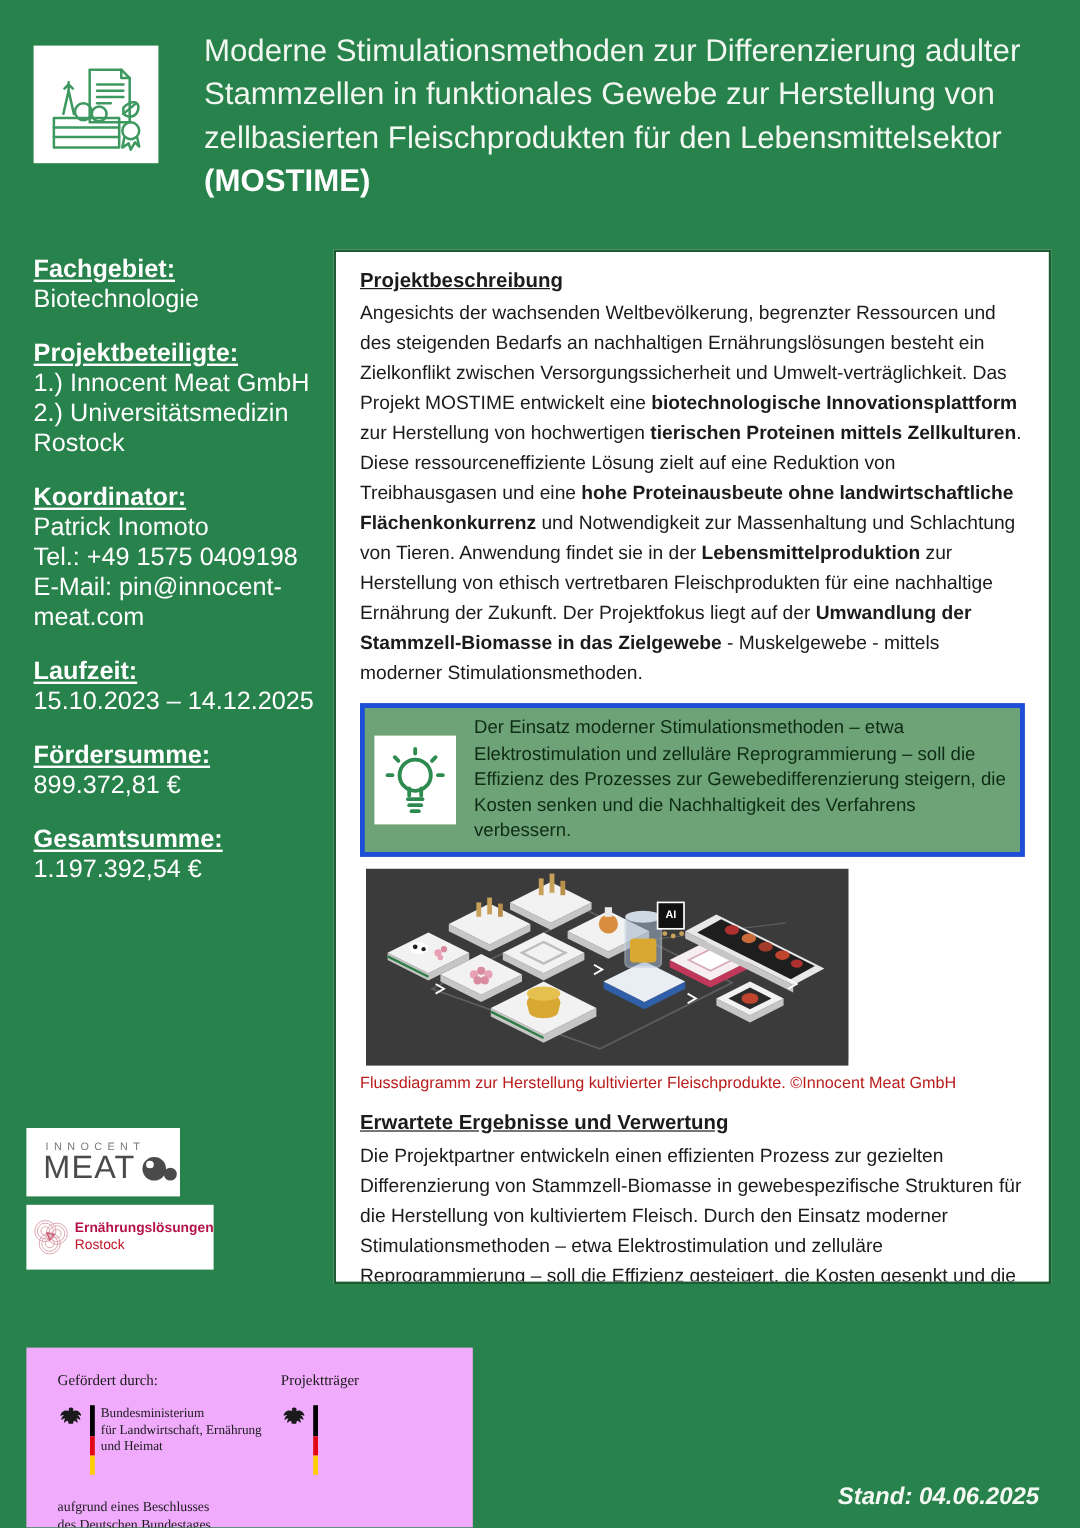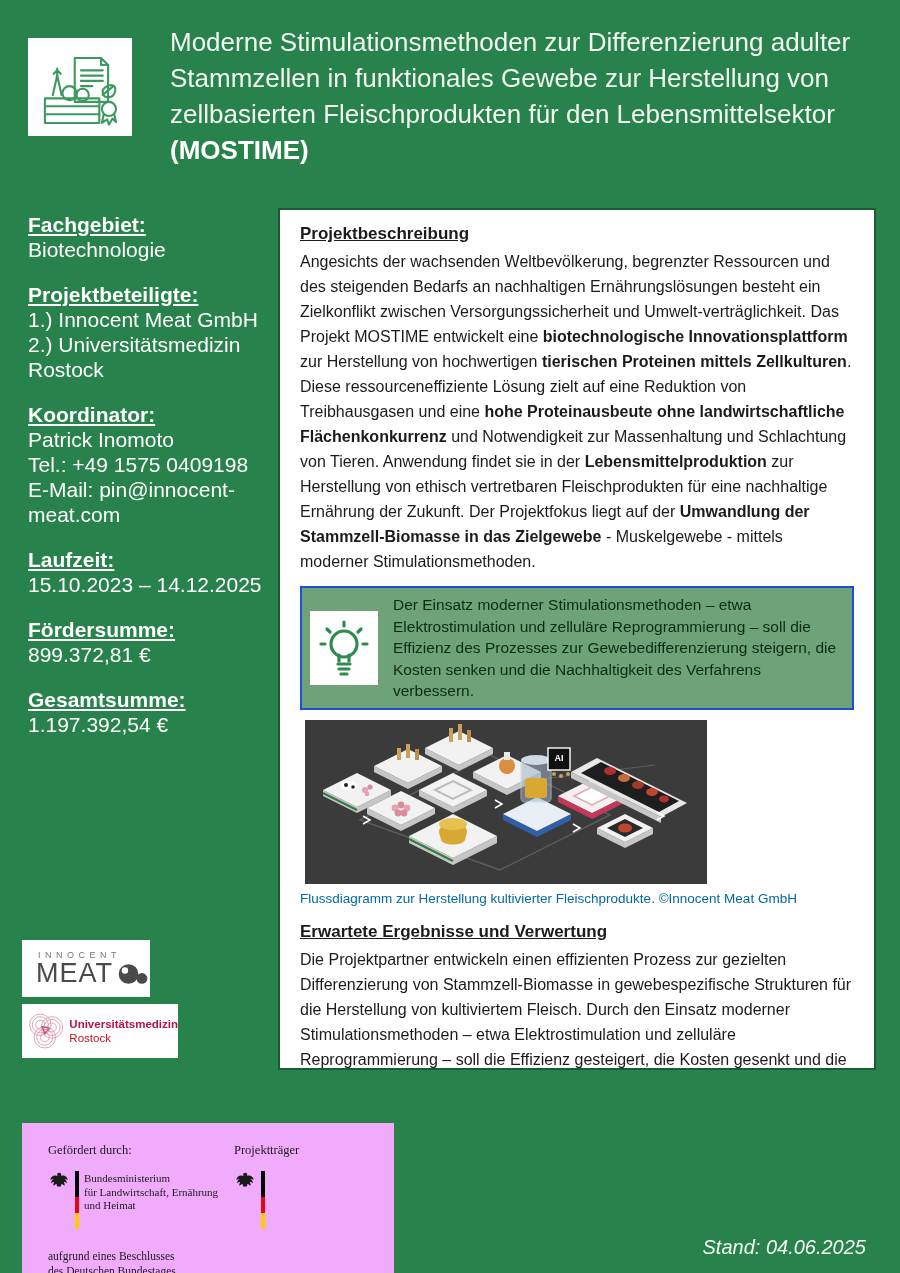--- a/index.html
+++ b/index.html
@@ -30,32 +30,32 @@
     position:absolute;left:278px;top:208px;width:598px;height:862px;
     background:#fff;border:2px solid #1C5C33;box-sizing:border-box;
     padding:14px 20px 18px;overflow:hidden;color:#1b1b1b;
   }
   .panel h2{font-size:17px;margin:0 0 5px;text-decoration:underline;font-weight:700}
   .panel p.body{font-size:16px;line-height:25px;margin:0}
   .panel p.body strong{font-weight:700}
   .h2-results{margin-top:16px !important}
   .callout{
     display:flex;align-items:center;gap:15px;
-    background:#6DA377;border:2px solid #1d4ed8;
+    background:#6DA377;border:4px solid #1d4ed8;
     margin-top:12px;padding:6px 10px 6px 8px;min-height:104px;box-sizing:border-box;
   }
   .callout-icon-box{
     width:68px;height:74px;background:#fff;flex:0 0 auto;
     display:flex;align-items:center;justify-content:center;
   }
   .callout-text{font-size:15.5px;line-height:21.5px;color:#0E2B14;margin:0}
   .figure{
     margin:10px 0 0 5px;width:402px;height:164px;background:#3B3B3B;
   }
-  .caption{font-size:13.5px;color:#0369a1;margin:7px 0 0}
+  .caption{font-size:13.5px;color:#b91c1c;margin:7px 0 0}
   
   .logo-box{position:absolute;background:#fff;box-sizing:border-box}
   .logo-innocent{
     left:22px;top:940px;width:128px;height:57px;
     display:flex;flex-direction:column;justify-content:center;padding-left:14px;
   }
   .im-top{font-size:9px;letter-spacing:4.5px;color:#787878;margin-left:2px}
   .im-row{display:flex;align-items:center;gap:3px}
   .im-name{font-size:27px;letter-spacing:1px;color:#4a4a4a;line-height:1;font-weight:400}
   .logo-umr{
@@ -76,21 +76,21 @@
   .flag{width:4px;display:flex;flex-direction:column;flex:0 0 auto}
   .flag i{display:block;width:4px}
   .flag .fb{height:26px;background:#000}
   .flag .fr{height:16px;background:#E30613}
   .flag .fg{height:16px;background:#FFCC00}
   .gov-text{font-size:11px;line-height:13.5px;padding-top:1px}
   .f-note{font-size:11.5px;line-height:14.5px;margin-top:20px}
   
   .stand{
     position:absolute;right:34px;bottom:14px;
-    font-style:italic;font-weight:400;font-size:20px;color:#F4F8F3;
+    font-style:italic;font-weight:700;font-size:20px;color:#F4F8F3;
   }
 </style>
 </head>
 <body>
 
 <div class="header-icon-box">
   <svg width="92" height="86" viewBox="0 0 104 98" fill="none" stroke="#3D9960" stroke-width="2.4" stroke-linecap="round" stroke-linejoin="round">
 
     <path d="M46 16 L76 16 L84 24 L84 66 L46 66 Z"></path>
     <path d="M76 16 L76 24 L84 24"></path>
@@ -323,21 +323,21 @@
       <circle cx="29" cy="18" r="5"></circle>
         <circle cx="29" cy="18" r="9"></circle>
         <circle cx="29" cy="18" r="12"></circle>
       <circle cx="21" cy="29" r="5"></circle>
         <circle cx="21" cy="29" r="9"></circle>
         <circle cx="21" cy="29" r="12"></circle>
     </g>
     <path d="M18 17 L26 19 L21 25 Z" fill="none" stroke="#C4506A" stroke-width="1.4"></path>
   </svg>
   <div>
-    <div class="umr-l1">Universitätsmedizin</div>
+    <div class="umr-l1">Ernährungslösungen</div>
     <div class="umr-l2">Rostock</div>
   </div>
 </div>
 
 <div class="footer">
   <div class="funded-col">
     <div class="f-label">Gefördert durch:</div>
     <div class="gov-logo">
       <svg width="22" height="20" viewBox="0 0 24 22">
         <path fill="#1a1a1a" d="M12 2c-1.1 0-2 .8-2 2 0 .5.2 1 .5 1.4C9 5 7.5 4.6 6 5.2 3.8 6 2.5 8 2.5 10c1-.8 2.2-1.2 3.4-1.1-1.6 1-2.6 2.8-2.6 4.7 1-.9 2.3-1.5 3.6-1.5-.9 1.2-1.3 2.7-1 4.2.9-1 2.1-1.8 3.4-2l.7 2.7h4l.7-2.7c1.3.2 2.5 1 3.4 2 .3-1.5-.1-3-1-4.2 1.3 0 2.6.6 3.6 1.5 0-1.9-1-3.7-2.6-4.7 1.2-.1 2.4.3 3.4 1.1 0-2-1.3-4-3.5-4.8-1.5-.6-3-.2-4.1.1.3-.4.5-.9.5-1.3 0-1.2-.9-2-2-2z"></path>

